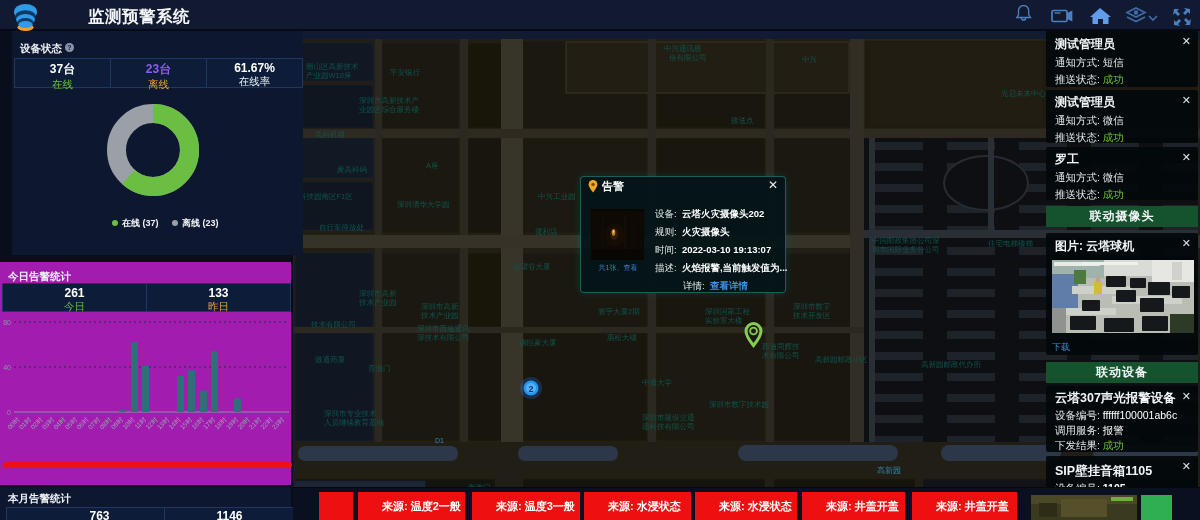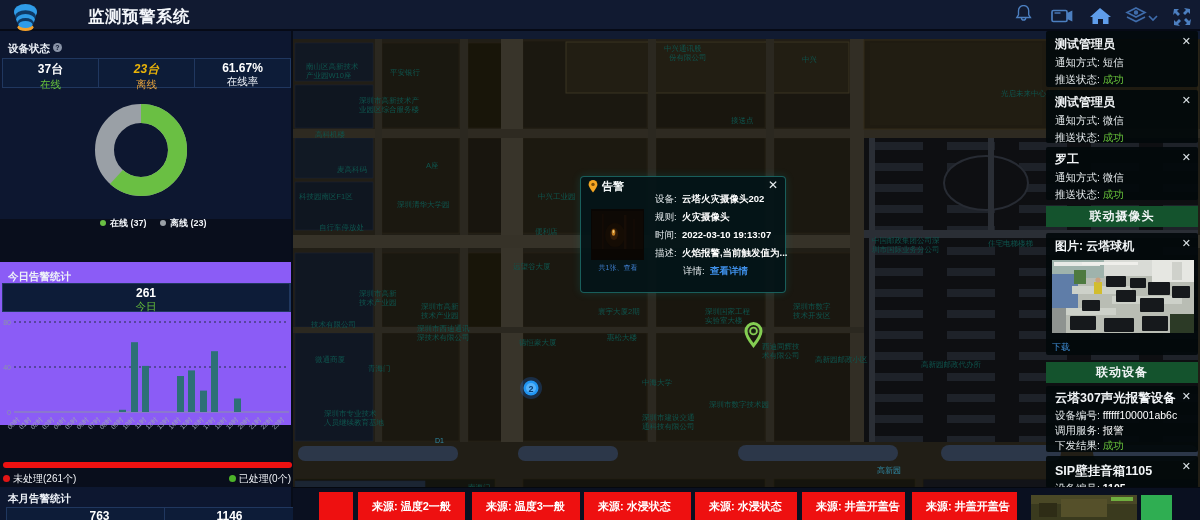--- a/index.html
+++ b/index.html
@@ -9,21 +9,21 @@
 #stage { position:relative; width:1200px; height:520px; overflow:hidden; background:#0a101e; }
 .abs { position:absolute; }
 .card { position:absolute; left:0; width:152px; background:rgba(2,9,11,0.92); border-radius:2px; padding:5px 9px; color:#e8ecee; }
 .card .xbtn { position:absolute; top:5px; right:7px; color:#dfe6ea; font-size:11px; line-height:11px; }
 .card .ct { font-size:12px; line-height:14px; font-weight:bold; color:#f2f5f7; }
 .card .cl { font-size:10.5px; line-height:12px; margin-top:5px; color:#e3e8ea; }
 .ok { color:#67c23a; }
 .sbtn { position:absolute; left:0; width:152px; height:21px; background:#14532d; color:#f0f4f5;
   font-size:12px; font-weight:bold; text-align:center; line-height:21px; letter-spacing:1px; }
 .chip { position:absolute; top:4px; height:29px; background:#ee1010; color:#fff;
-  font-size:11px; font-weight:bold; line-height:28px; padding-left:14px; }
+  font-size:11px; font-weight:bold; line-height:28px; padding-left:24px; }
 </style>
 </head>
 <body>
 <div id="stage">
 
 <div class="abs" id="maparea" style="left:293px; top:31px; width:907px; height:489px;">
 <svg width="907" height="489" viewBox="0 0 907 489">
 
   <defs>
     <pattern id="slabs" width="72" height="21" patternUnits="userSpaceOnUse">
@@ -232,33 +232,33 @@
       <path d="M166 4 h5 l-2 2 3 3 -2 2 -3 -3 -2 2 z"></path>
       <path d="M186 4 v5 l-2 -2 -3 3 -2 -2 3 -3 -2 -2 z" transform="translate(-4,0)"></path>
       <path d="M166 20 v-5 l2 2 3 -3 2 2 -3 3 2 2 z"></path>
       <path d="M182 20 h-5 l2 -2 -3 -3 2 -2 3 3 2 -2 z"></path>
     </g>
   </svg>
 </div>
 
 <div class="abs" id="leftbar" style="left:0; top:31px; width:293px; height:489px; background:#090e1c; border-right:2px solid #070c18;">
 
-  <div class="abs" style="left:0; top:0; width:291px; height:188px; background:#0d1730;">
+  <div class="abs" style="left:12px; top:0; width:291px; height:224px; background:#0d1730;">
 
     <div class="abs" style="left:8px; top:11px; font-size:10.5px; font-weight:bold; color:#eef2f8;">设备状态</div>
 
     <div class="abs" style="left:53px; top:12px; width:9px; height:9px; border-radius:50%; background:#8a94a8; color:#0d1730; font-size:7px; font-weight:bold; text-align:center; line-height:9px;">?</div>
 
     <div class="abs" style="left:2px; top:27px; width:289px; height:30px; border:1px solid #20375f; background:#0d1c38; display:flex;">
       <div style="flex:1; border-right:1px solid #20375f; text-align:center;">
         <div style="font-size:12px; font-weight:bold; color:#fff; margin-top:2px;">37台</div>
         <div style="font-size:10.5px; color:#67c23a;">在线</div>
       </div>
       <div style="flex:1; border-right:1px solid #20375f; text-align:center;">
-        <div style="font-size:12px; font-weight:bold; color:#eab308; margin-top:2px;font-style:italic;">23台</div>
+        <div style="font-size:12px; font-weight:bold; color:#8b5cf6; margin-top:2px;">23台</div>
         <div style="font-size:10.5px; color:#e6a23c;">离线</div>
       </div>
       <div style="flex:1; text-align:center;">
         <div style="font-size:12px; font-weight:bold; color:#fff; margin-top:2px;">61.67%</div>
         <div style="font-size:10.5px; color:#eef2f8;">在线率</div>
       </div>
     </div>
 
     <svg class="abs" style="left:95px; top:73px;" width="92" height="92" viewBox="0 0 92 92">
       <g transform="rotate(-90 46 46)">
@@ -266,28 +266,32 @@
         <circle cx="46" cy="46" r="36.5" fill="none" stroke="#6abf43" stroke-width="19" stroke-dasharray="141.4 87.9"></circle>
       </g>
     </svg>
 
     <div class="abs" style="left:100px; top:186px; font-size:9px; font-weight:bold; color:#f0f3f7;">
       <span style="display:inline-block; width:6px; height:6px; border-radius:50%; background:#6abf43; margin-right:4px;"></span>在线 (37)
       <span style="display:inline-block; width:6px; height:6px; border-radius:50%; background:#9aa0a6; margin-left:11px; margin-right:4px;"></span>离线 (23)
     </div>
   </div>
 
-  <div class="abs" style="left:0; top:231px; width:291px; height:163px; background:#8b5cf6;">
+  <div class="abs" style="left:0; top:231px; width:291px; height:223px; background:#a21caf;">
 
     <div class="abs" style="left:8px; top:8px; font-size:10.5px; font-weight:bold; color:#eef2f8;">今日告警统计</div>
 
     <div class="abs" style="left:2px; top:21px; width:289px; height:29px; border:1px solid #20375f; background:#0d1c38; display:flex;">
       <div style="flex:1; border-right:1px solid #20375f; text-align:center;">
         <div style="font-size:12px; font-weight:bold; color:#fff; margin-top:2px;">261</div>
         <div style="font-size:10.5px; color:#67c23a;">今日</div>
+      </div>
+      <div style="flex:1; text-align:center;">
+        <div style="font-size:12px; font-weight:bold; color:#fff; margin-top:2px;">133</div>
+        <div style="font-size:10.5px; color:#e6a23c;">昨日</div>
       </div>
     </div>
 
     <svg class="abs" style="left:0; top:54px;" width="291" height="145" viewBox="0 0 291 145">
       <g font-size="7" fill="#8b94a8" text-anchor="end">
         <text x="11" y="9">80</text>
         <text x="11" y="54">40</text>
         <text x="11" y="99">0</text>
       </g>
       <line x1="14" y1="6" x2="289" y2="6" stroke="#242e48" stroke-width="1" stroke-dasharray="2 3"></line>
@@ -326,24 +330,20 @@
         <text transform="translate(238.5,104) rotate(-45)" text-anchor="end">19时</text>
         <text transform="translate(250,104) rotate(-45)" text-anchor="end">20时</text>
         <text transform="translate(261.5,104) rotate(-45)" text-anchor="end">21时</text>
         <text transform="translate(273,104) rotate(-45)" text-anchor="end">22时</text>
         <text transform="translate(284.5,104) rotate(-45)" text-anchor="end">23时</text>
       </g>
     </svg>
 
     <div class="abs" style="left:3px; top:200px; width:289px; height:6px; border-radius:3px; background:#ee1111;"></div>
 
-    <div class="abs" style="left:3px; top:210px; width:288px; font-size:10px; color:#f0f3f7;">
-      <span style="display:inline-block; width:7px; height:7px; border-radius:50%; background:#e31515; margin-right:3px;"></span>未处理(261个)
-      <span style="float:right;"><span style="display:inline-block; width:7px; height:7px; border-radius:50%; background:#4db32a; margin-right:3px;"></span>已处理(0个)</span>
-    </div>
   </div>
 
   <div class="abs" style="left:0; top:456px; width:291px; height:33px; background:#0d1730;">
 
     <div class="abs" style="left:8px; top:5px; font-size:10.5px; font-weight:bold; color:#eef2f8;">本月告警统计</div>
 
     <div class="abs" style="left:6px; top:20px; width:289px; height:13px; border:1px solid #20375f; border-bottom:none; background:#0d1c38; display:flex;padding-left:28px;">
       <div style="flex:1; border-right:1px solid #20375f; text-align:center;">
         <div style="font-size:12px; font-weight:bold; color:#fff; margin-top:1px;">763</div>
       </div>
@@ -373,21 +373,21 @@
     <ellipse cx="22.5" cy="23.5" rx="1.8" ry="3.2" fill="#c27d20"></ellipse>
     <ellipse cx="22.5" cy="22.5" rx="0.8" ry="1.6" fill="#f0cf80"></ellipse>
     <rect x="33" y="6" width="2.5" height="40" fill="#170d06"></rect>
     <rect x="11" y="5" width="1.8" height="41" fill="#140b05"></rect>
     <rect x="42" y="10" width="2" height="36" fill="#120a05"></rect>
     <rect x="1" y="40" width="51" height="9" fill="#0a0603"></rect>
   </svg>
 
   <div class="abs" style="left:9px; top:86px; width:56px; text-align:center; font-size:7px; color:#3f7fd0;">共1张、查看</div>
 
-  <div class="abs" style="left:74px; top:13px; width:130px; font-size:9.5px; color:#e6ebee; line-height:18px;">
+  <div class="abs" style="left:74px; top:28px; width:130px; font-size:9.5px; color:#e6ebee; line-height:18px;">
     <div style="white-space:nowrap;">设备:&nbsp; <span style="color:#fff; font-weight:bold;">云塔火灾摄像头202</span></div>
     <div style="white-space:nowrap;">规则:&nbsp; <span style="color:#fff; font-weight:bold;">火灾摄像头</span></div>
     <div style="white-space:nowrap;">时间:&nbsp; <span style="color:#fff; font-weight:bold;">2022-03-10 19:13:07</span></div>
     <div style="white-space:nowrap;">描述:&nbsp; <span style="color:#fff; font-weight:bold;">火焰报警,当前触发值为...</span></div>
     <div style="white-space:nowrap;margin-left:28px;">详情:&nbsp; <span style="color:#3f8fe8; font-weight:bold;">查看详情</span></div>
   </div>
 </div>
 
 <div class="abs" id="rightbar" style="left:1046px; top:31px; width:154px; height:457px;">
 

